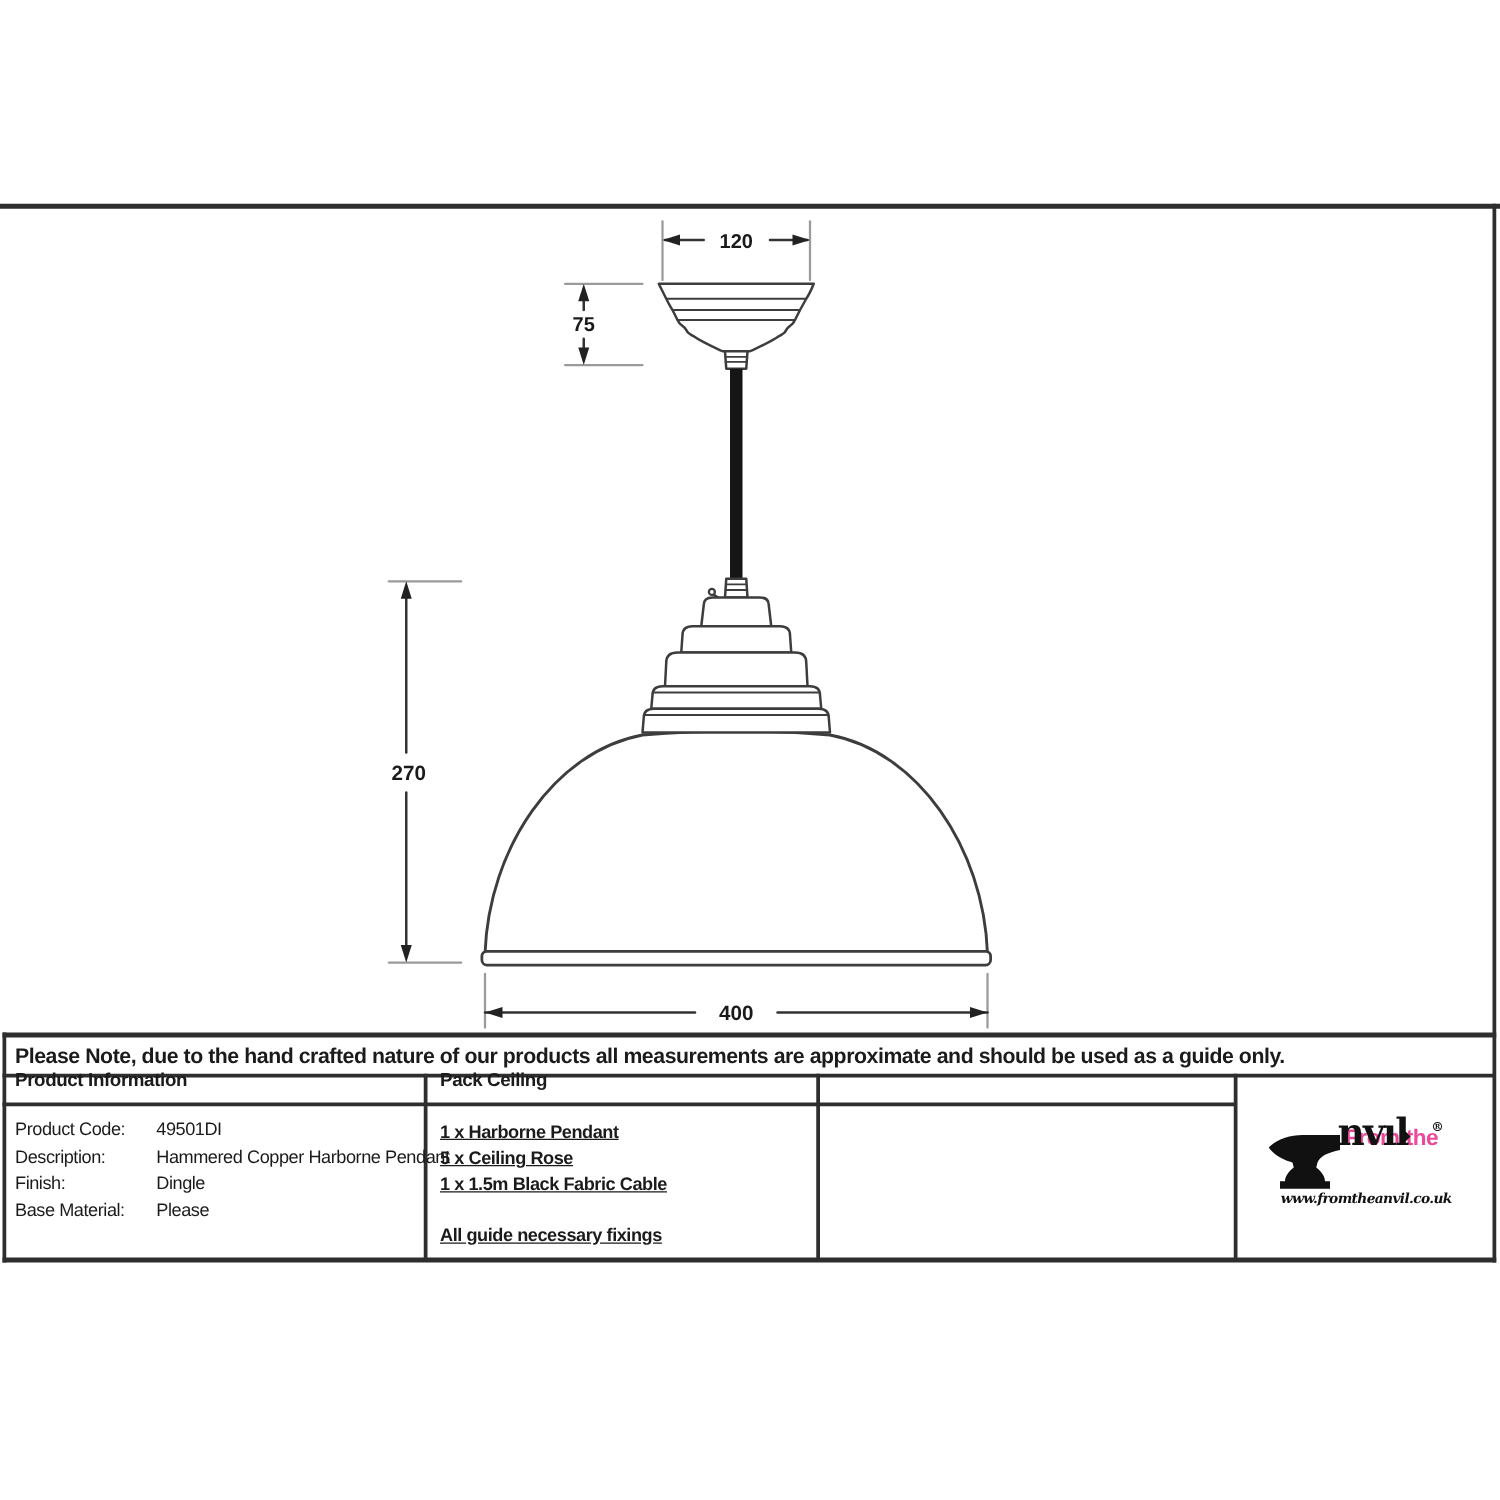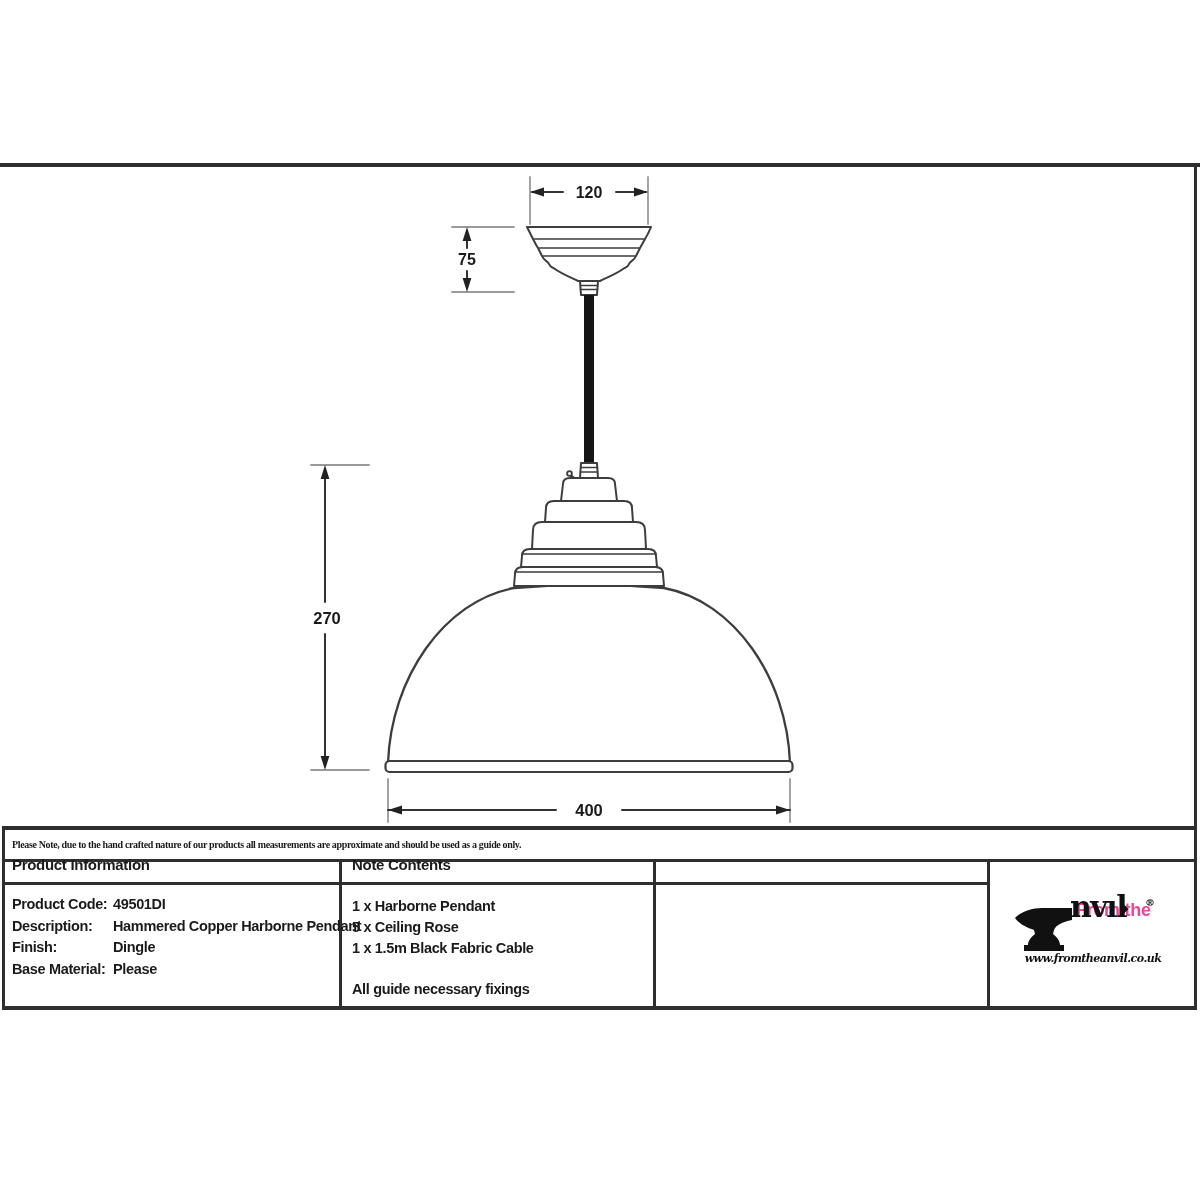--- a/index.html
+++ b/index.html
@@ -2,30 +2,30 @@
 <html><head>
 <meta charset="utf-8">
 <style>
   html,body{margin:0;padding:0;}
   body{
     width:1200px;height:1200px;position:relative;background:#ffffff;
     font-family:"Liberation Sans",sans-serif;color:#1b1b1b;overflow:hidden;
   }
   .ln{position:absolute;background:#2e2e2e;}
   .txt{position:absolute;font-weight:bold;color:#1b1b1b;white-space:nowrap;}
-  .note-text{top:834px;left:12px;font-size:10px;letter-spacing:-0.35px;line-height:22px;font-family:Liberation Serif, serif;}
+  .note-text{top:834px;left:12px;font-size:17px;letter-spacing:-0.35px;line-height:22px;}
   .col-header{font-size:15px;letter-spacing:-0.3px;top:856px;}
   .info-grid{
     position:absolute;left:12px;top:894px;display:grid;
-    grid-template-columns:101px auto;column-gap:0;
-    font-weight:bold;font-size:14.5px;letter-spacing:-0.35px;line-height:21.5px;
+    grid-template-columns:101px auto;column-gap:12px;
+    font-weight:normal;font-size:14.5px;letter-spacing:-0.35px;line-height:21.5px;
   }
   .pack-list{
     position:absolute;left:352px;top:896px;
-    font-weight:bold;font-size:14.5px;letter-spacing:-0.35px;line-height:21px;
+    font-weight:bold;font-size:14.5px;letter-spacing:-0.35px;line-height:21px;text-decoration:underline;
   }
   .pack-footer{margin-top:20px;}
   svg{position:absolute;left:0;top:0;}
   svg text{font-family:"Liberation Sans",sans-serif;font-weight:bold;fill:#1a1a1a;}
   
   .logo{position:absolute;left:1017px;top:897px;width:152px;height:76px;}
   .logo *{position:absolute;}
   .logo-from{left:59px;top:3px;font-family:Liberation Sans, sans-serif;
     font-weight:bold;font-size:18px;letter-spacing:-0.3px;color:#ec4899;}
   .logo-main{left:53px;top:-8px;font-family:"DejaVu Serif","Liberation Serif",serif;
@@ -132,21 +132,21 @@
 <div class="ln" style="left:2px;top:859px;width:1193px;height:3px;"></div>
 <div class="ln" style="left:2px;top:882px;width:987px;height:3px;"></div>
 <div class="ln" style="left:2px;top:1006px;width:1195px;height:4px;"></div>
 <div class="ln" style="left:339px;top:859px;width:3px;height:150px;"></div>
 <div class="ln" style="left:653px;top:859px;width:3px;height:150px;"></div>
 <div class="ln" style="left:987px;top:859px;width:3px;height:150px;"></div>
 
 <div class="txt note-text">Please Note, due to the hand crafted nature of our products all measurements are approximate and should be used as a guide only.</div>
 
 <div class="txt col-header" style="left:12px;">Product Information</div>
-<div class="txt col-header" style="left:352px;">Note Contents</div>
+<div class="txt col-header" style="left:352px;">Pack Ceiling</div>
 
 <div class="info-grid">
   <div>Product Code:</div>
   <div>49501DI</div>
   <div>Description:</div>
   <div>Hammered Copper Harborne Pendant</div>
   <div>Finish:</div>
   <div>Dingle</div>
   <div>Base Material:</div>
   <div>Please</div>

